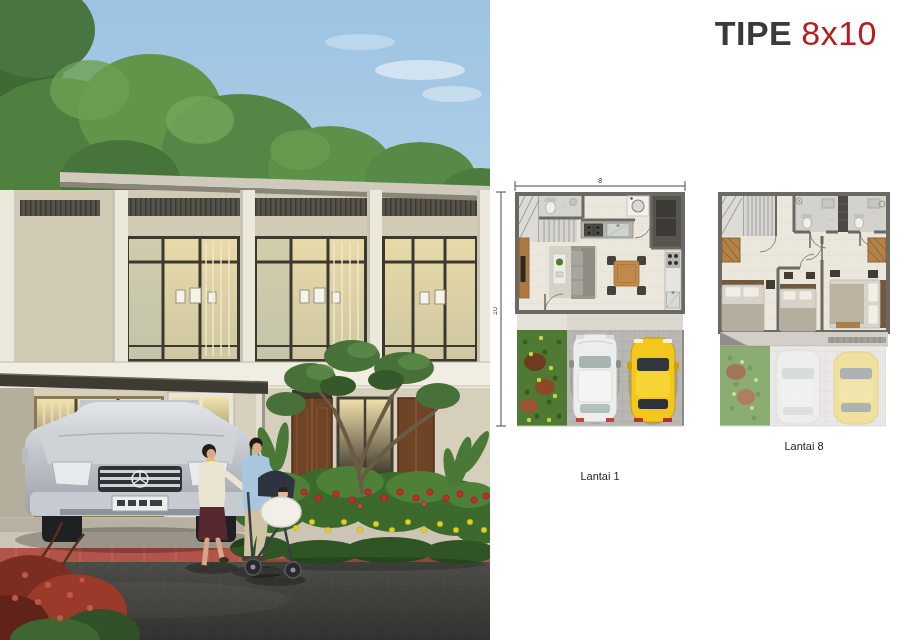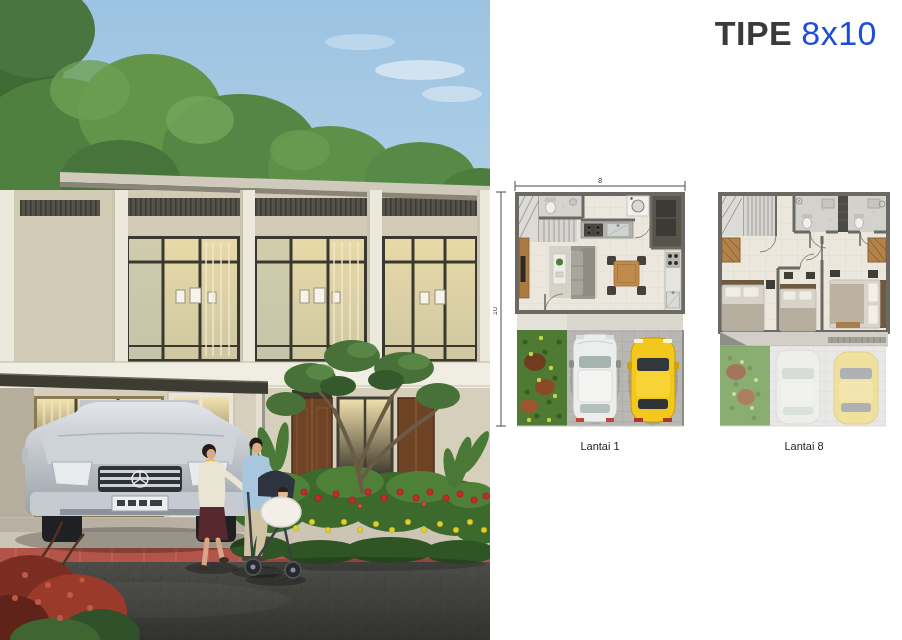--- a/index.html
+++ b/index.html
@@ -4,26 +4,26 @@
 <style>
   html,body{margin:0;padding:0;background:#ffffff;}
   .page{position:relative;width:902px;height:640px;background:#ffffff;overflow:hidden;
         font-family:"Liberation Sans",sans-serif;}
   .photo-pane{position:absolute;left:0;top:0;width:490px;height:640px;}
   .photo-pane svg{display:block;}
   .content-pane{position:absolute;left:490px;top:0;width:412px;height:640px;background:#ffffff;}
   .title{position:absolute;top:16px;right:25px;line-height:1;font-size:34px;
          letter-spacing:.5px;color:#3b3a3a;white-space:nowrap;}
   .title .t-bold{font-weight:700;}
-  .title .t-light{font-weight:400;color:#1d4ed8;margin-left:9px;}
+  .title .t-light{font-weight:400;color:#b91c1c;margin-left:9px;}
   .plan{position:absolute;}
   .plan--1{left:3px;top:174px;width:196px;height:300px;}
   .plan--2{left:226px;top:174px;width:178px;height:300px;}
   .plan-label{position:absolute;top:266px;font-size:11px;color:#1d1d1d;text-align:center;}
-  .plan--1 .plan-label{left:22px;width:170px;}
+  .plan--1 .plan-label{left:22px;width:170px;margin-top:30px;}
   .plan--2 .plan-label{left:2px;width:172px;}
   .dim-text{font-size:7.5px;fill:#3a3a3a;font-family:"Liberation Sans",sans-serif;}
 </style>
 </head>
 <body>
 
 <div class="page">
 
   <div class="photo-pane">
     <svg width="490" height="640" viewBox="0 0 490 640">

